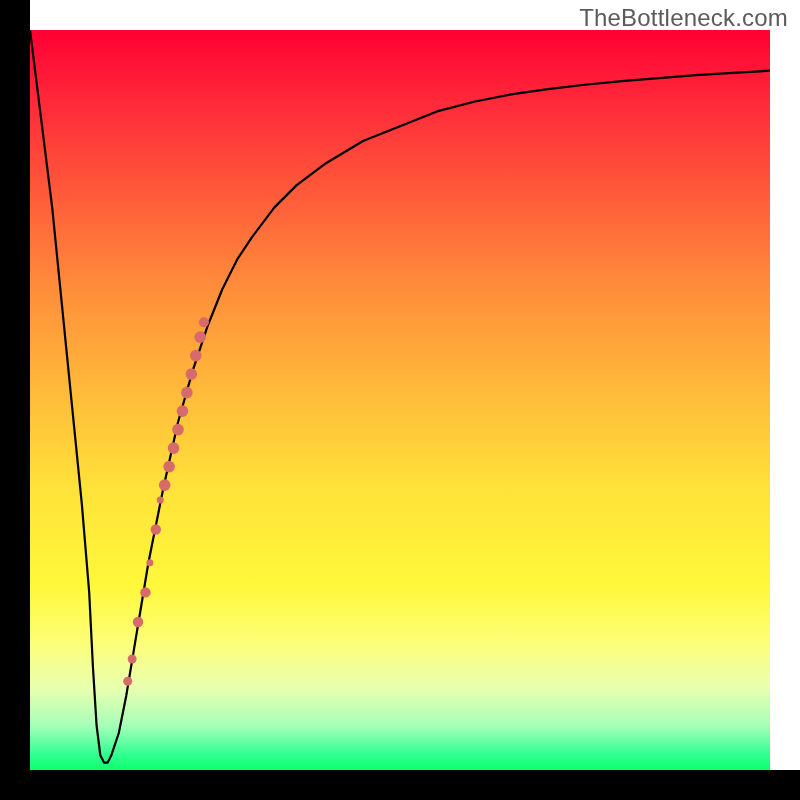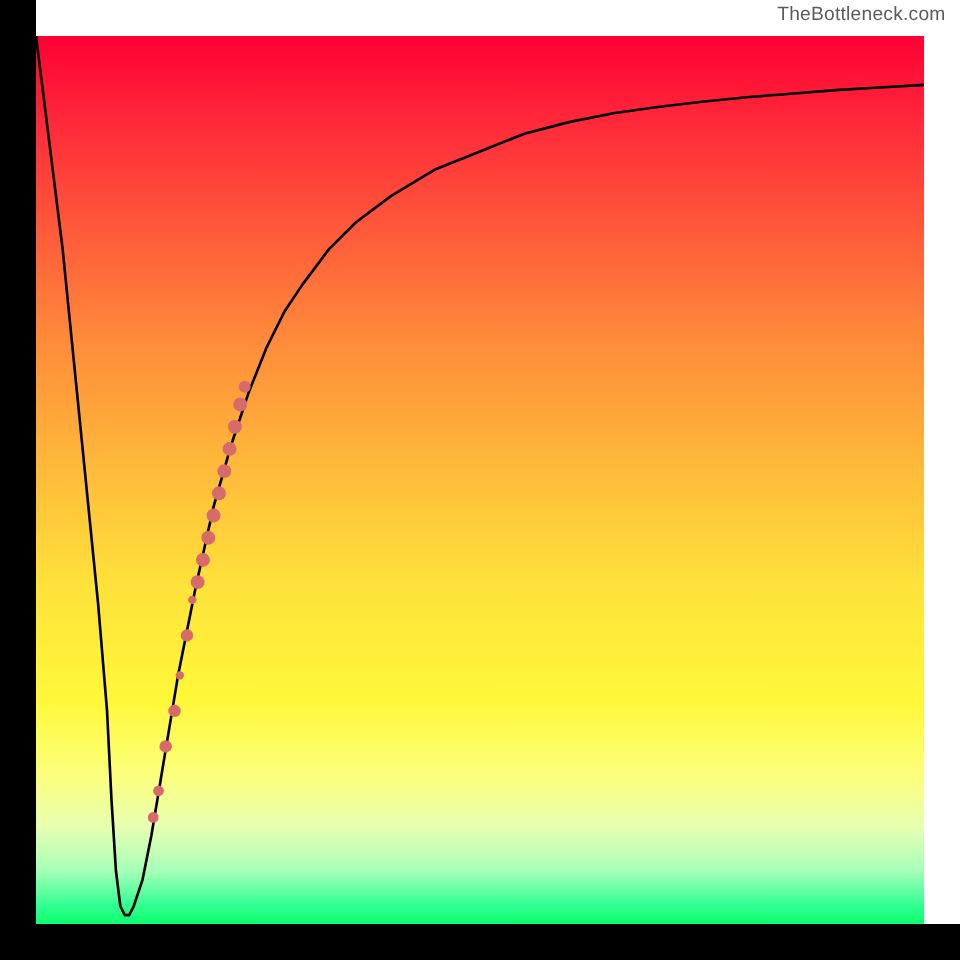--- a/index.html
+++ b/index.html
@@ -51,21 +51,21 @@
     left: 0;
     bottom: 0;
     width: 800px;
     height: 30px;
   }
   .watermark {
     position: absolute;
     right: 12px;
     top: 4px;
     font-family: Arial, Helvetica, sans-serif;
-    font-size: 16px;
+    font-size: 24px;
     font-weight: 400;
     color: #5b5b5b;
     letter-spacing: 0.2px;
   }
   svg.curve {
     position: absolute;
     left: 30px;
     top: 30px;
     width: 740px;
     height: 740px;

